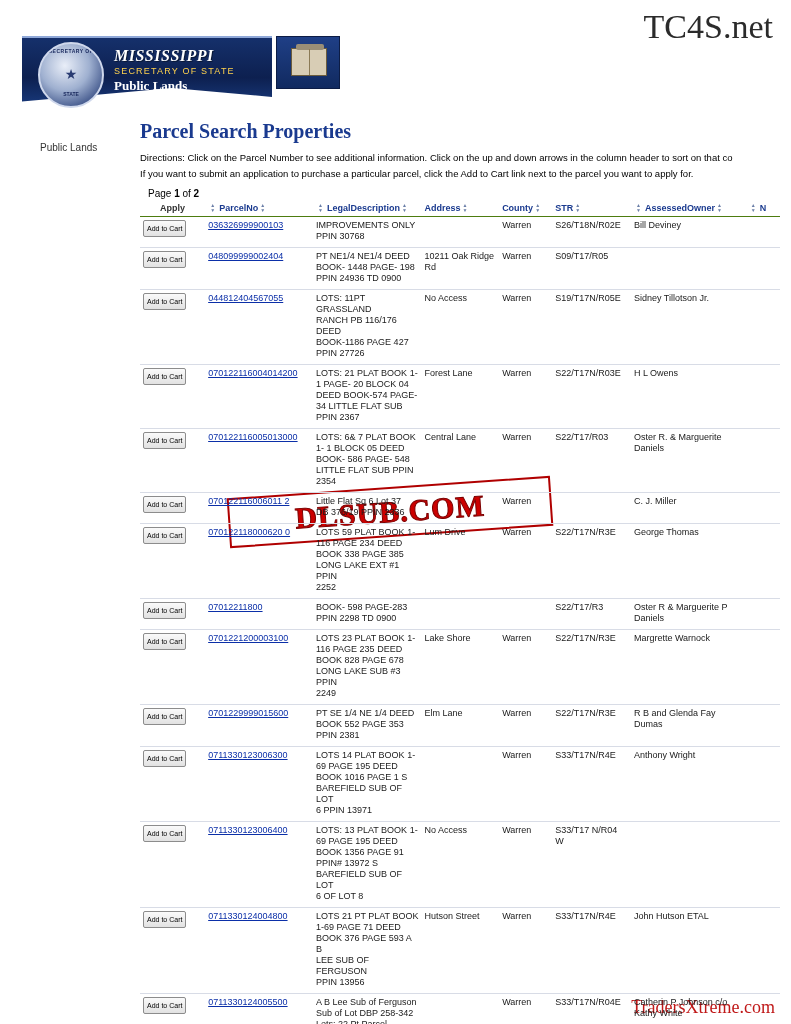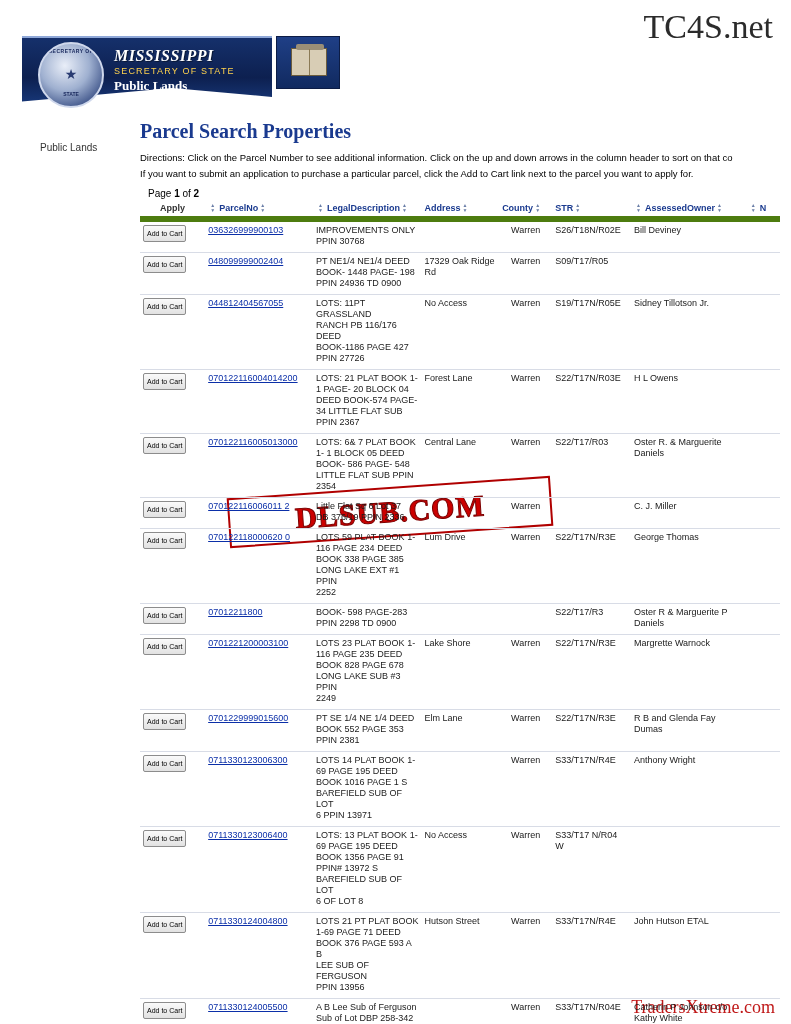--- a/index.html
+++ b/index.html
@@ -233,38 +233,38 @@
     width: 640px;
     border-collapse: collapse;
     font-size: 9px;
   }
   .tbl th {
     font-size: 9px;
     font-weight: bold;
     color: #1a3a8f;
     text-align: left;
     padding: 2px 3px 3px 3px;
-    border-bottom: 6px solid #4d7c0f;
+    border-bottom: 1px solid #4d7c0f;
     vertical-align: bottom;
     white-space: nowrap;
   }
   .tbl th.apply-col { color: #333333; text-align: center; }
   .tbl td {
     padding: 3px 3px 5px 3px;
     vertical-align: top;
     font-size: 9px;
     line-height: 11px;
     color: #1a1a1a;
     border-bottom: 1px solid #d8dce6;
   }
   .col-apply { width: 62px; }
   .col-parcel { width: 104px; }
   .col-legal { width: 104px; }
   .col-addr { width: 76px; }
-  .col-county { width: 48px; text-align: center; }
+  .col-county { width: 48px; }
   .col-str { width: 74px; }
   .col-owner { width: 112px; }
   .col-more { width: 30px; }
 
   .sortico {
     display: inline-block;
     width: 9px;
     height: 9px;
     margin-left: 2px;
     position: relative;
@@ -385,21 +385,21 @@
         <td class="col-str str-cell">S26/T18N/R02E</td>
         <td class="col-owner owner-cell">Bill Deviney</td>
         <td class="col-more"></td>
       </tr>
       <tr>
         <td class="col-apply"><span class="cart-btn">Add to Cart</span></td>
         <td class="col-parcel"><span class="parcel-link">048099999002404</span></td>
         <td class="col-legal legal-cell">PT NE1/4 NE1/4 DEED
 BOOK- 1448 PAGE- 198
 PPIN 24936 TD 0900</td>
-        <td class="col-addr">17329 Oak
+        <td class="col-addr">10211 Oak
 Ridge Rd</td>
         <td class="col-county">Warren</td>
         <td class="col-str str-cell">S09/T17/R05</td>
         <td class="col-owner owner-cell"></td>
         <td class="col-more"></td>
       </tr>
       <tr>
         <td class="col-apply"><span class="cart-btn">Add to Cart</span></td>
         <td class="col-parcel"><span class="parcel-link">044812404567055</span></td>
         <td class="col-legal legal-cell">LOTS: 11PT GRASSLAND

